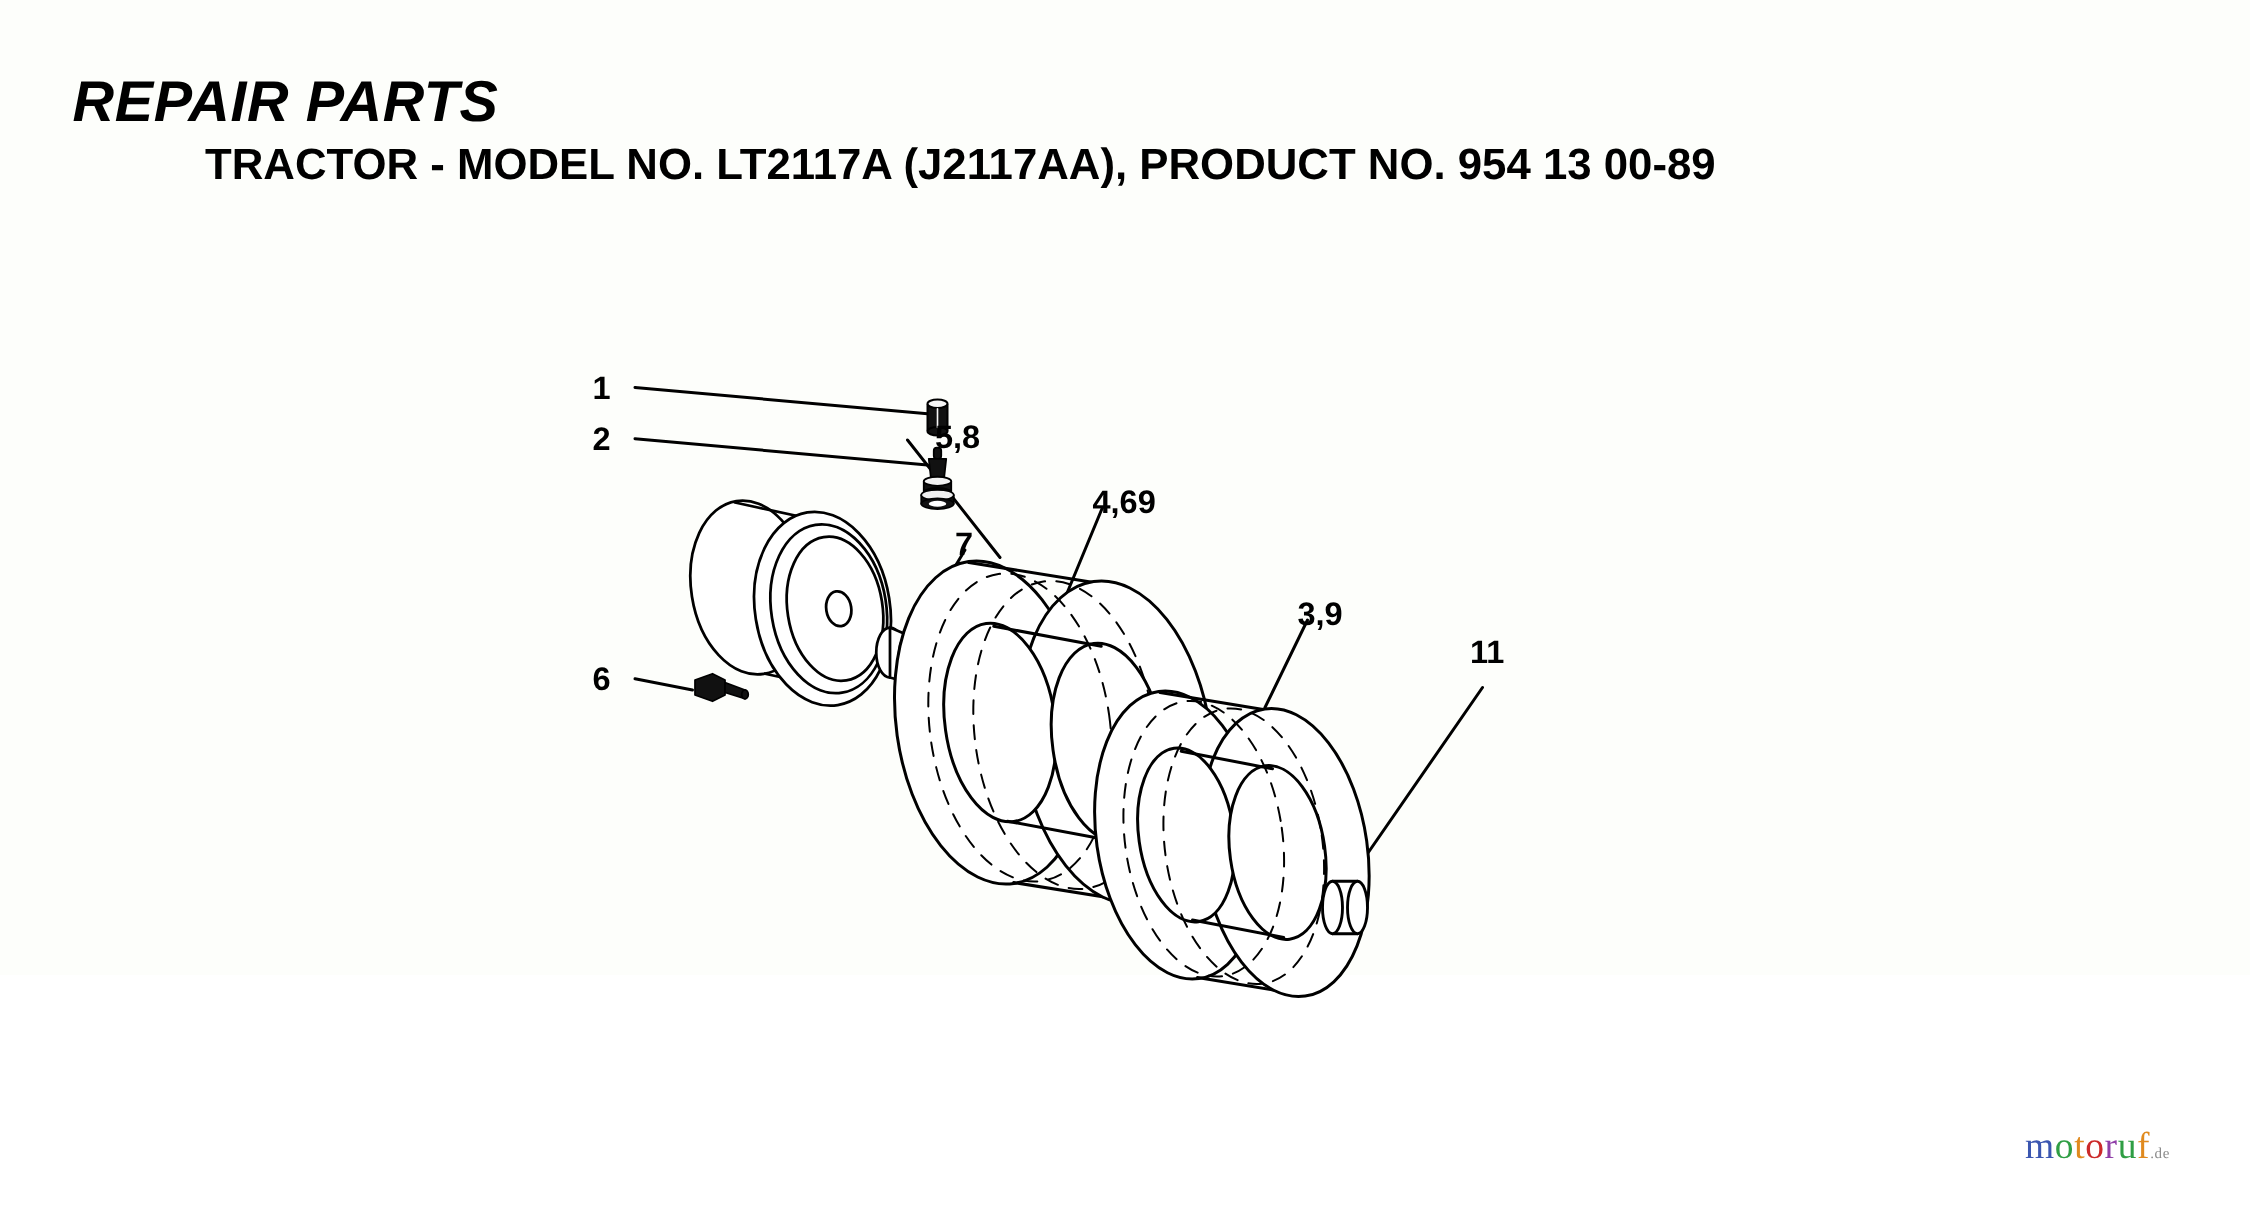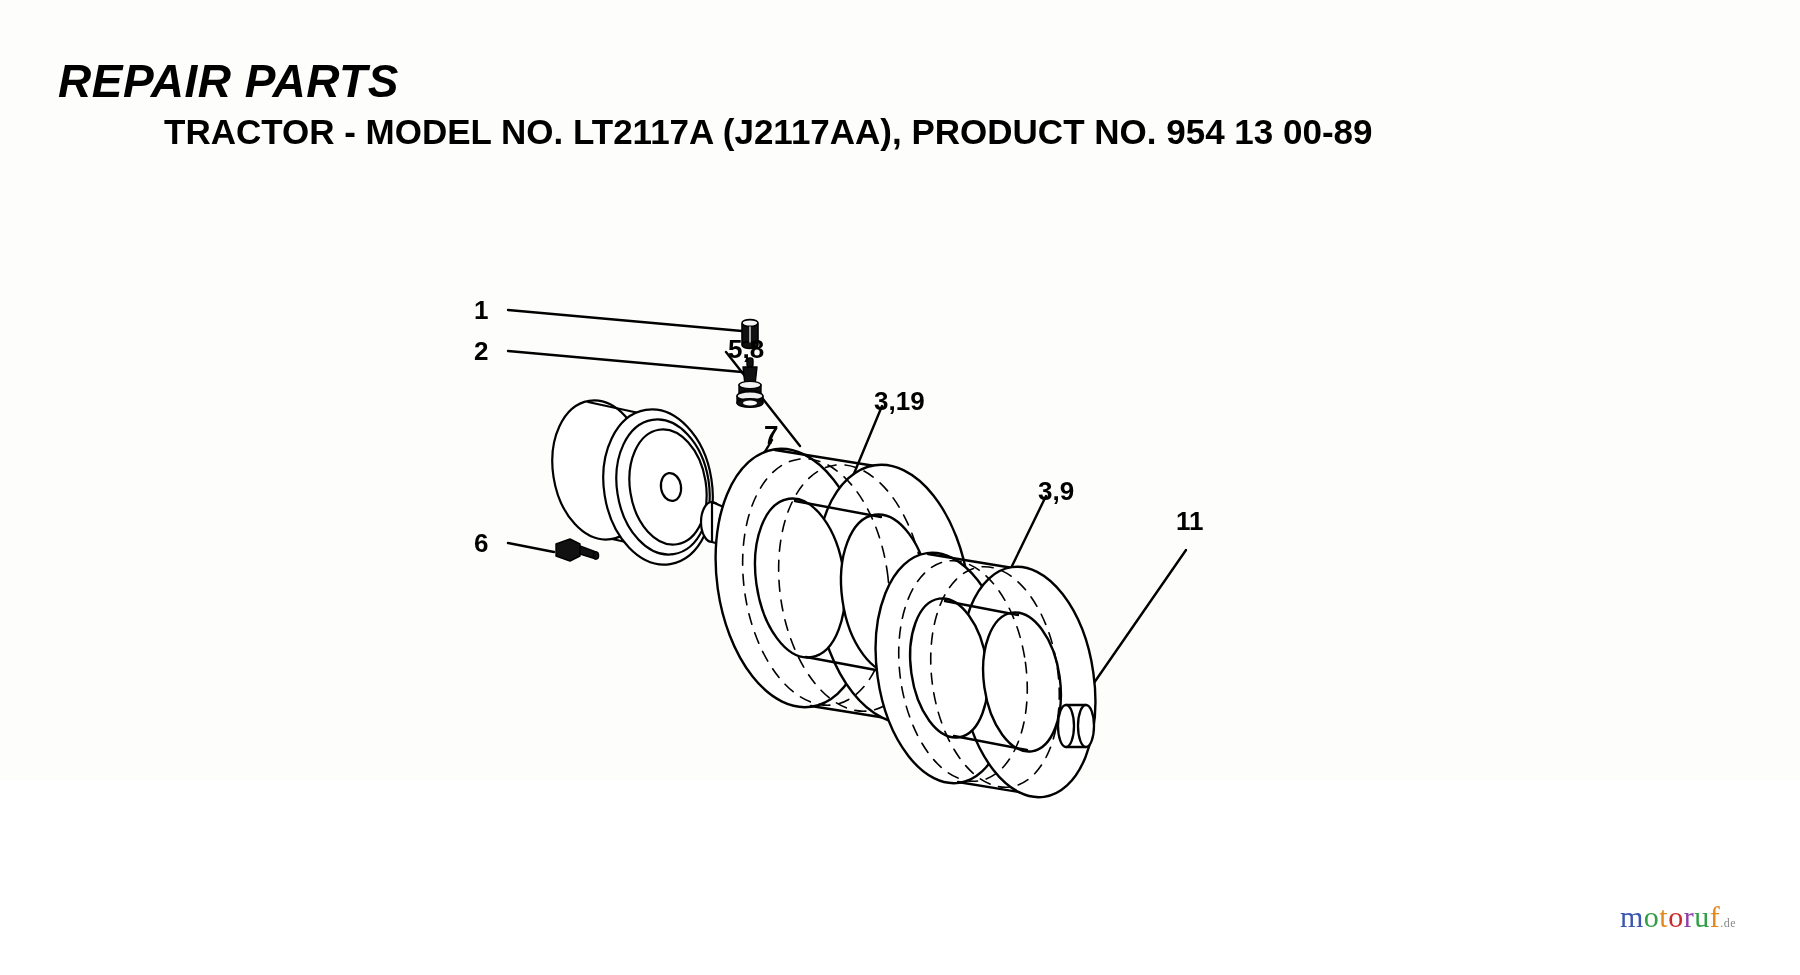--- a/index.html
+++ b/index.html
@@ -215,25 +215,25 @@
         <ellipse cx="1086" cy="726" rx="8" ry="21" fill="#ffffff"></ellipse>
       </g>
 
     </g>
   </svg>
 
   <div class="callout" style="left:474px; top:297px;">1</div>
 
   <div class="callout" style="left:474px; top:338px;">2</div>
 
-  <div class="callout" style="left:728px; top:336px;">5,8</div>
+  <div class="callout" style="left:748px; top:336px;">5,8</div>
 
   <div class="callout" style="left:764px; top:422px;">7</div>
 
-  <div class="callout" style="left:874px; top:388px;">3,19</div>
+  <div class="callout" style="left:874px; top:388px;">4,69</div>
 
   <div class="callout" style="left:1038px; top:478px;">3,9</div>
 
   <div class="callout" style="left:1176px; top:508px;">11</div>
 
   <div class="callout" style="left:474px; top:530px;">6</div>
 
   <div id="watermark">
     <span id="wm-letters"><span class="wm-l" style="color: rgb(59, 86, 176);">m</span><span class="wm-l" style="color: rgb(47, 158, 68);">o</span><span class="wm-l" style="color: rgb(224, 138, 30);">t</span><span class="wm-l" style="color: rgb(204, 42, 42);">o</span><span class="wm-l" style="color: rgb(143, 63, 168);">r</span><span class="wm-l" style="color: rgb(47, 158, 68);">u</span><span class="wm-l" style="color: rgb(224, 138, 30);">f</span></span><span id="wm-de" class="wm-de" style="color: rgb(138, 138, 138);">.de</span>
   </div>

